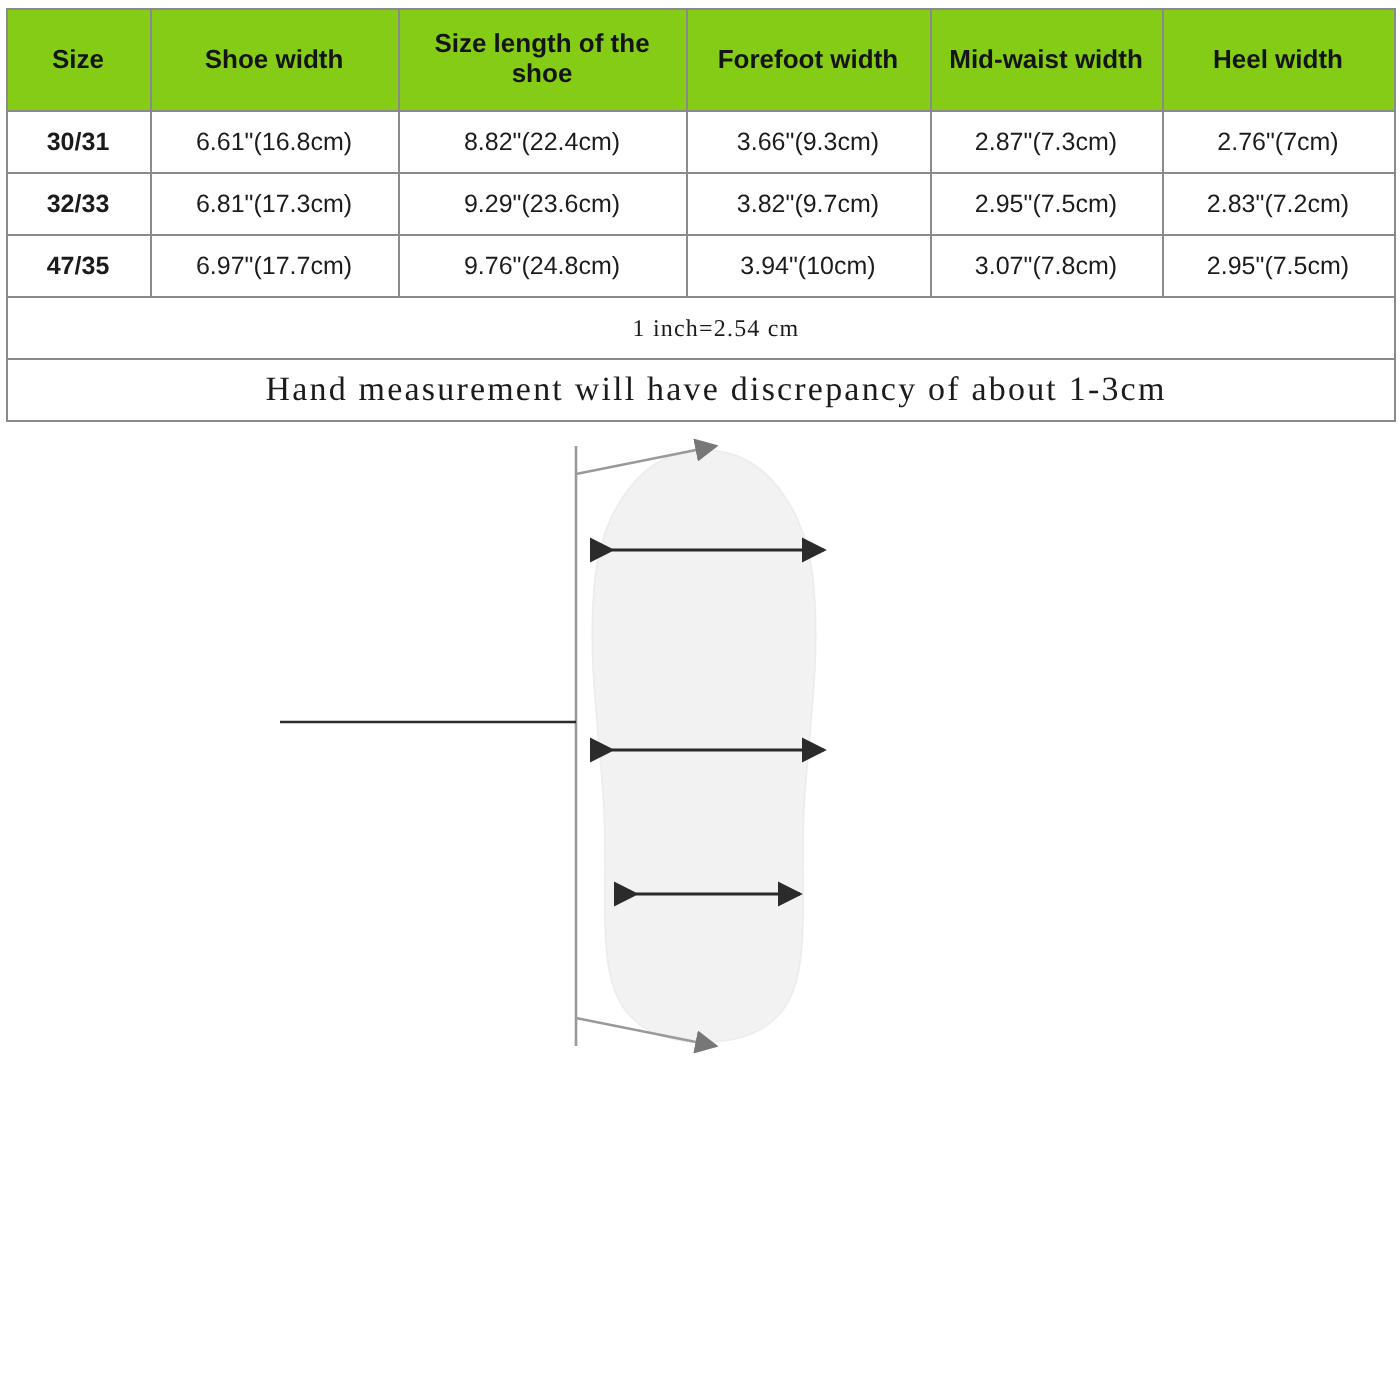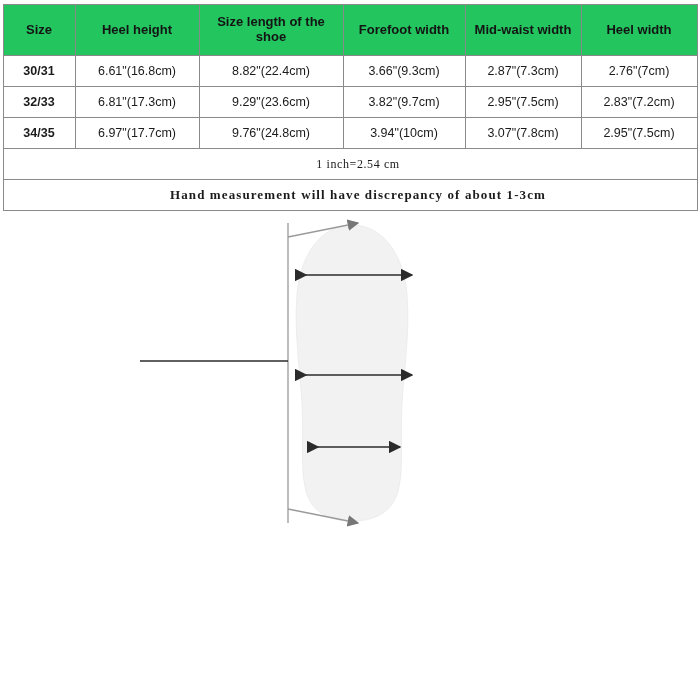--- a/index.html
+++ b/index.html
@@ -30,21 +30,21 @@
   }
   .size-table td, .size-table th {
     border: 1px solid #8a8a8a;
     text-align: center;
     vertical-align: middle;
     font-size: 12.5px;
     color: #1b1b1b;
     padding: 0;
   }
   .size-table thead th {
-    background: #22c55e;
+    background: #84cc16;
     font-weight: bold;
     font-size: 13px;
     height: 46px;
     line-height: 1.15;
     padding: 2px 4px;
     color: #141414;
   }
   .size-table tbody td {
     height: 30px;
   }
@@ -53,23 +53,23 @@
     font-size: 12.5px;
   }
   .note-row td {
     height: 30px;
     font-size: 12px;
     letter-spacing: 0.6px;
     font-family: "Liberation Serif", serif;
     padding-left: 16px;
   }
   .note-row.note-2 td {
-    font-weight: bold;
+    font-weight: normal;
     letter-spacing: 1.1px;
-    font-size: 13px;
+    font-size: 17px;
   }
 
   
   col.c0 { width: 72px; }
   col.c1 { width: 124px; }
   col.c2 { width: 144px; }
   col.c3 { width: 122px; }
   col.c4 { width: 116px; }
   col.c5 { width: 116px; }
 
@@ -94,21 +94,21 @@
       <col class="c0">
         <col class="c1">
         <col class="c2">
         <col class="c3">
         <col class="c4">
         <col class="c5">
     </colgroup>
     <thead>
       <tr>
         <th>Size</th>
-        <th>Heel height</th>
+        <th>Shoe width</th>
         <th>Size length of the shoe</th>
         <th>Forefoot width</th>
         <th>Mid-waist width</th>
         <th>Heel width</th>
       </tr>
     </thead>
     <tbody>
       <tr>
         <td class="size-cell">30/31</td>
         <td>6.61"(16.8cm)</td>
@@ -119,21 +119,21 @@
       </tr>
       <tr>
         <td class="size-cell">32/33</td>
         <td>6.81"(17.3cm)</td>
         <td>9.29"(23.6cm)</td>
         <td>3.82"(9.7cm)</td>
         <td>2.95"(7.5cm)</td>
         <td>2.83"(7.2cm)</td>
       </tr>
       <tr>
-        <td class="size-cell">34/35</td>
+        <td class="size-cell">47/35</td>
         <td>6.97"(17.7cm)</td>
         <td>9.76"(24.8cm)</td>
         <td>3.94"(10cm)</td>
         <td>3.07"(7.8cm)</td>
         <td>2.95"(7.5cm)</td>
       </tr>
       <tr class="note-row note-1">
         <td colspan="6">1 inch=2.54 cm</td>
       </tr>
       <tr class="note-row note-2">

